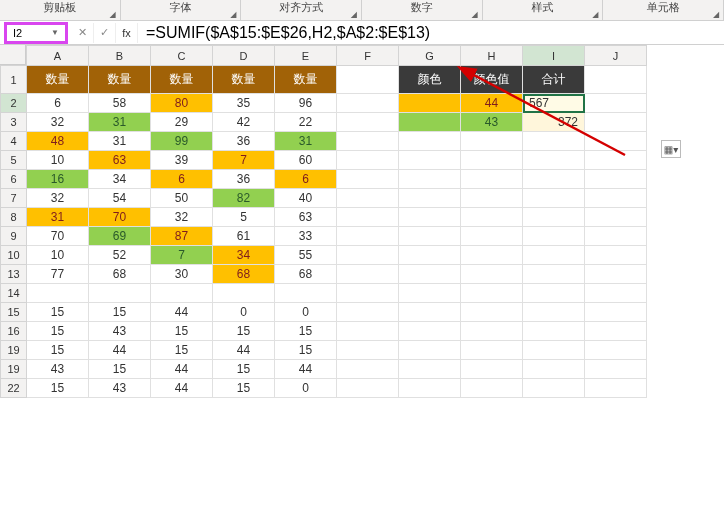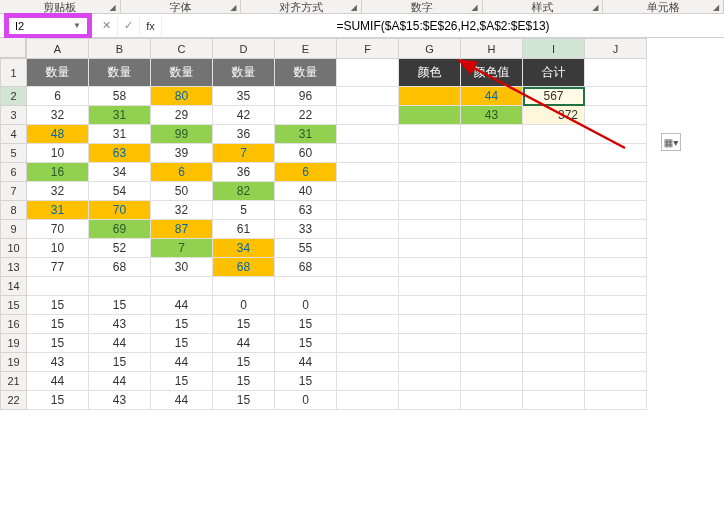--- a/index.html
+++ b/index.html
@@ -1,36 +1,36 @@
 <!DOCTYPE html>
 <html><head>
 <meta charset="utf-8">
 <style>
 * { box-sizing: border-box; margin: 0; padding: 0; }
 body { font-family: "Microsoft YaHei", Arial, sans-serif; font-size: 12px; background: #fff; overflow: hidden; width: 724px; height: 519px; }
-.ribbon-groups { display: flex; height: 14px; background: #f3f2f1; border-bottom: 1px solid #d0d0d0; font-size: 11px; color: #444; }
+.ribbon-groups { display: flex; height: 21px; background: #f3f2f1; border-bottom: 1px solid #d0d0d0; font-size: 11px; color: #444; }
 .ribbon-group { flex: 1; text-align: center; border-right: 1px solid #d0d0d0; position: relative; }
 .ribbon-group .launcher { position: absolute; right: 4px; bottom: 1px; font-size: 8px; color: #666; }
 .formula-bar { display: flex; align-items: center; height: 24px; background: #fff; border-bottom: 1px solid #d0d0d0; }
-.name-box { width: 88px; border: 5px solid #d946ef; margin: 2px 4px; padding: 2px 6px; font-size: 11px; display: flex; justify-content: space-between; align-items: center; }
+.name-box { width: 64px; border: 3px solid #d946ef; margin: 2px 4px; padding: 2px 6px; font-size: 11px; display: flex; justify-content: space-between; align-items: center; }
 .name-box .chev { font-size: 8px; color: #666; }
 .fb-btn { width: 22px; height: 20px; display: flex; align-items: center; justify-content: center; color: #888; font-size: 11px; border-right: 1px solid #eee; }
 .fb-btn.fx { color: #333; }
-.formula-input { flex: 1; padding: 0 8px; font-size: 12px; color: #000; text-align: center; }
+.formula-input { flex: 1; padding: 0 8px; font-size: 16px; color: #000; }
 .sheet-area { position: relative; }
 .corner { position: absolute; left: 0; top: 0; width: 26px; height: 20px; background: #f3f2f1; border-right: 1px solid #ccc; border-bottom: 1px solid #ccc; }
 table.grid { border-collapse: collapse; table-layout: fixed; }
 .colhdr th { background: #f3f2f1; border: 1px solid #d4d4d4; font-weight: normal; font-size: 11px; color: #333; height: 20px; text-align: center; }
 .colhdr th.sel { background: #d2e5d2; }
 .rowhdr { background: #f3f2f1; border: 1px solid #d4d4d4; font-size: 11px; color: #333; text-align: center; width: 26px; }
 .rowhdr.sel { background: #d2e5d2; }
 td.cell { border: 1px solid #e0e0e0; height: 19px; padding: 0 6px; text-align: center; font-size: 12px; color: #333; background: #fff; }
-td.cell.hdr { background: #737373; color: #fff; font-size: 12px; height: 14px; }
+td.cell.hdr { background: #a16207; color: #fff; font-size: 12px; height: 14px; }
 td.cell.hdr2 { background: #3a3a3a; color: #fff; font-size: 12px; height: 28px; }
-td.cell.orange { background: #ffc000; color: #0369a1; }
+td.cell.orange { background: #ffc000; color: #7f1d1d; }
 td.cell.green { background: #92d050; color: #2a5a2a; }
 td.cell.active { outline: 2px solid #217346; outline-offset: -2px; background: #fffbe6; }
 td.cell.res2 { background: #fff6db; }
 td.cell.grey { color: #bfbfbf; }
 .arrow { position: absolute; pointer-events: none; }
 .opts-btn { position: absolute; width: 20px; height: 18px; border: 1px solid #bbb; background: #fff; display:flex; align-items:center; justify-content:center; font-size:10px; color:#555; }
 </style>
 </head>
 <body>
 
@@ -87,21 +87,21 @@
         <tr>
           <td class="rowhdr sel">2</td>
           <td class="cell">6</td>
           <td class="cell">58</td>
           <td class="cell orange">80</td>
           <td class="cell">35</td>
           <td class="cell">96</td>
           <td class="cell"></td>
           <td class="cell orange"></td>
           <td class="cell orange">44</td>
-          <td class="cell active" style="text-align:center">567</td>
+          <td class="cell active" style="text-align:left">567</td>
           <td class="cell"></td>
         </tr>
         <tr>
           <td class="rowhdr">3</td>
           <td class="cell">32</td>
           <td class="cell green">31</td>
           <td class="cell">29</td>
           <td class="cell">42</td>
           <td class="cell">22</td>
           <td class="cell"></td>
@@ -266,33 +266,20 @@
           <td class="cell"></td>
           <td class="cell"></td>
         </tr>
         <tr>
           <td class="rowhdr">19</td>
           <td class="cell">43</td>
           <td class="cell">15</td>
           <td class="cell">44</td>
           <td class="cell">15</td>
           <td class="cell">44</td>
-          <td class="cell"></td>
-          <td class="cell"></td>
-          <td class="cell"></td>
-          <td class="cell"></td>
-          <td class="cell"></td>
-        </tr>
-        <tr>
-          <td class="rowhdr">21</td>
-          <td class="cell">44</td>
-          <td class="cell">44</td>
-          <td class="cell">15</td>
-          <td class="cell">15</td>
-          <td class="cell">15</td>
           <td class="cell"></td>
           <td class="cell"></td>
           <td class="cell"></td>
           <td class="cell"></td>
           <td class="cell"></td>
         </tr>
         <tr>
           <td class="rowhdr">22</td>
           <td class="cell">15</td>
           <td class="cell">43</td>

